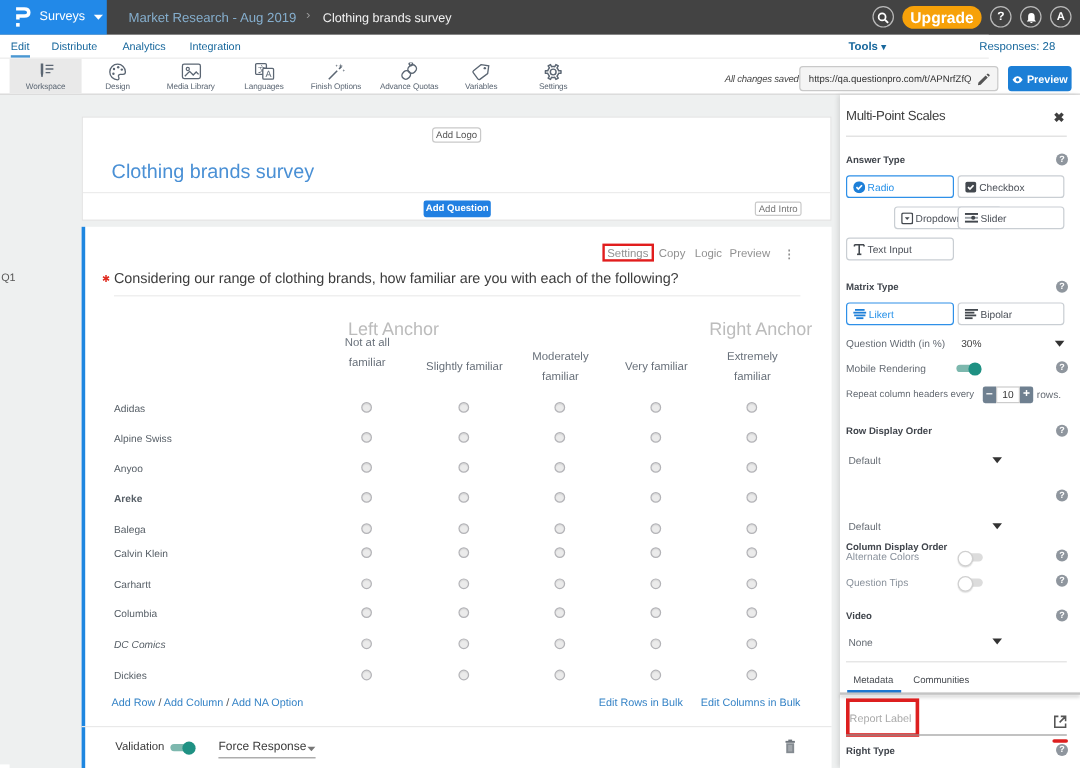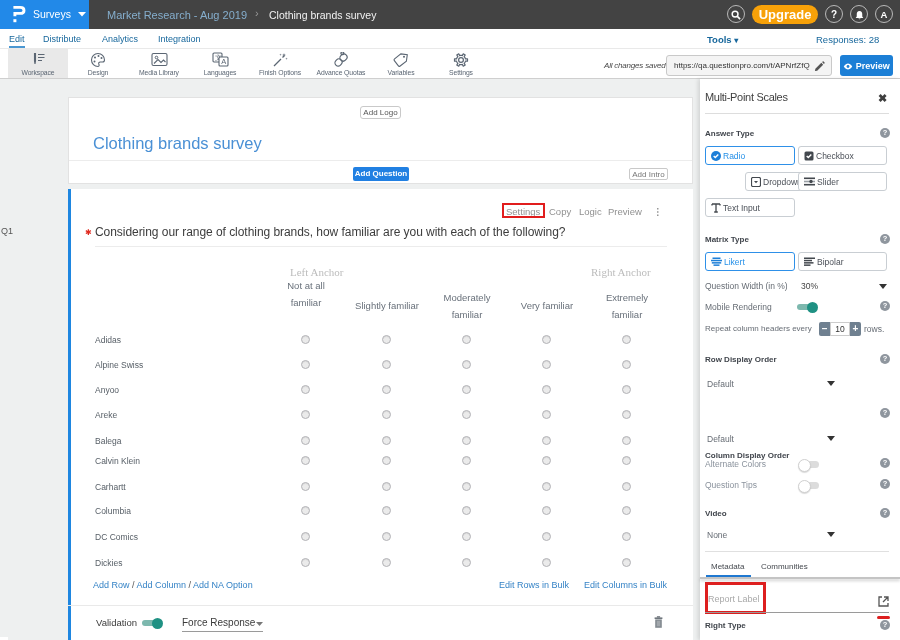--- a/index.html
+++ b/index.html
@@ -34,21 +34,21 @@
 #cardsep { left:69px; top:160px; width:623px; height:1px; background:#ececec; }
 #addq { left:353px; top:167px; width:56px; height:14px; background:#2180e2; border-radius:2px; color:#fff; font-size:8px; font-weight:bold; text-align:center; line-height:14px; white-space:nowrap; }
 #addintro { left:629px; top:168px; width:39px; height:12px; background:#fff; border:1px solid #c9c9c9; border-radius:2px; font-size:8px; color:#777; text-align:center; line-height:11px; }
 #q1 { left:1px; top:226px; font-size:9px; color:#555; }
 #qblock { left:68px; top:189px; width:625px; height:451px; background:#fff; border-left:3px solid #1e86e0; }
 .qact { position:absolute; top:206px; font-size:9.5px; color:#919191; }
 #setbox { left:502px; top:203px; width:43px; height:15px; border:2px solid #e11d1d; position:absolute; }
 #qstar { left:85px; top:228px; color:#e02b20; font-size:8px; position:absolute; }
 #qtext { left:95px; top:225px; font-size:12px; color:#3c3c3c; position:absolute; letter-spacing:-0.05px; }
 #qsep { left:95px; top:246px; width:572px; height:1px; background:#ececec; position:absolute; }
-.anchor { position:absolute; top:266px; font-size:11px; color:#bcbcbc;font-family:Liberation Serif, serif; }
+.anchor { position:absolute; top:266px; font-size:15px; color:#bcbcbc; }
 .colhead { position:absolute; font-size:9.5px; color:#68707a; line-height:17px; text-align:center; }
 .rowlbl { position:absolute; left:95px; font-size:8.5px; color:#565e66; }
 .radio { position:absolute; width:9px; height:9px; border-radius:50%; border:1px solid #b3b3b7; background:#ebebeb; box-shadow:inset 0 1px 1px rgba(0,0,0,0.08); }
 .blink { color:#3583c6; font-size:9px; position:absolute; text-decoration:none; }
 #botsep { left:68px; top:605px; width:625px; height:1px; background:#e9e9e9; position:absolute; }
 #validation { left:96px; top:617px; font-size:9.5px; color:#3b3b3b; position:absolute; }
 #forceresp { left:182px; top:617px; font-size:10px; color:#3b3b3b; position:absolute; border-bottom:1px solid #9a9a9a; padding-bottom:3px; padding-right:8px; }
 .toggle-on { position:absolute; width:20px; height:6px; background:#7db8ae; border-radius:3px; }
 .toggle-on::after { content:""; position:absolute; right:-1px; top:-2.5px; width:11px; height:11px; background:#1f9183; border-radius:50%; }
 .toggle-off { position:absolute; width:20px; height:7px; background:#dcdcdc; border-radius:4px; }
@@ -226,21 +226,21 @@
     <div class="radio" style="left:382px; top:360px;"></div>
     <div class="radio" style="left:462px; top:360px;"></div>
     <div class="radio" style="left:542px; top:360px;"></div>
     <div class="radio" style="left:622px; top:360px;"></div>
     <div class="rowlbl" style="top:385px;">Anyoo</div>
     <div class="radio" style="left:301px; top:385px;"></div>
     <div class="radio" style="left:382px; top:385px;"></div>
     <div class="radio" style="left:462px; top:385px;"></div>
     <div class="radio" style="left:542px; top:385px;"></div>
     <div class="radio" style="left:622px; top:385px;"></div>
-    <div class="rowlbl" style="top:410px;">Areke</div>
+    <div class="rowlbl" style="top:410px;font-weight:bold;">Areke</div>
     <div class="radio" style="left:301px; top:410px;"></div>
     <div class="radio" style="left:382px; top:410px;"></div>
     <div class="radio" style="left:462px; top:410px;"></div>
     <div class="radio" style="left:542px; top:410px;"></div>
     <div class="radio" style="left:622px; top:410px;"></div>
     <div class="rowlbl" style="top:436px;">Balega</div>
     <div class="radio" style="left:301px; top:436px;"></div>
     <div class="radio" style="left:382px; top:436px;"></div>
     <div class="radio" style="left:462px; top:436px;"></div>
     <div class="radio" style="left:542px; top:436px;"></div>
@@ -256,21 +256,21 @@
     <div class="radio" style="left:382px; top:482px;"></div>
     <div class="radio" style="left:462px; top:482px;"></div>
     <div class="radio" style="left:542px; top:482px;"></div>
     <div class="radio" style="left:622px; top:482px;"></div>
     <div class="rowlbl" style="top:506px;">Columbia</div>
     <div class="radio" style="left:301px; top:506px;"></div>
     <div class="radio" style="left:382px; top:506px;"></div>
     <div class="radio" style="left:462px; top:506px;"></div>
     <div class="radio" style="left:542px; top:506px;"></div>
     <div class="radio" style="left:622px; top:506px;"></div>
-    <div class="rowlbl" style="top:532px;">DC Comics</div>
+    <div class="rowlbl" style="top:532px;font-style:italic;">DC Comics</div>
     <div class="radio" style="left:301px; top:532px;"></div>
     <div class="radio" style="left:382px; top:532px;"></div>
     <div class="radio" style="left:462px; top:532px;"></div>
     <div class="radio" style="left:542px; top:532px;"></div>
     <div class="radio" style="left:622px; top:532px;"></div>
     <div class="rowlbl" style="top:558px;">Dickies</div>
     <div class="radio" style="left:301px; top:558px;"></div>
     <div class="radio" style="left:382px; top:558px;"></div>
     <div class="radio" style="left:462px; top:558px;"></div>
     <div class="radio" style="left:542px; top:558px;"></div>

